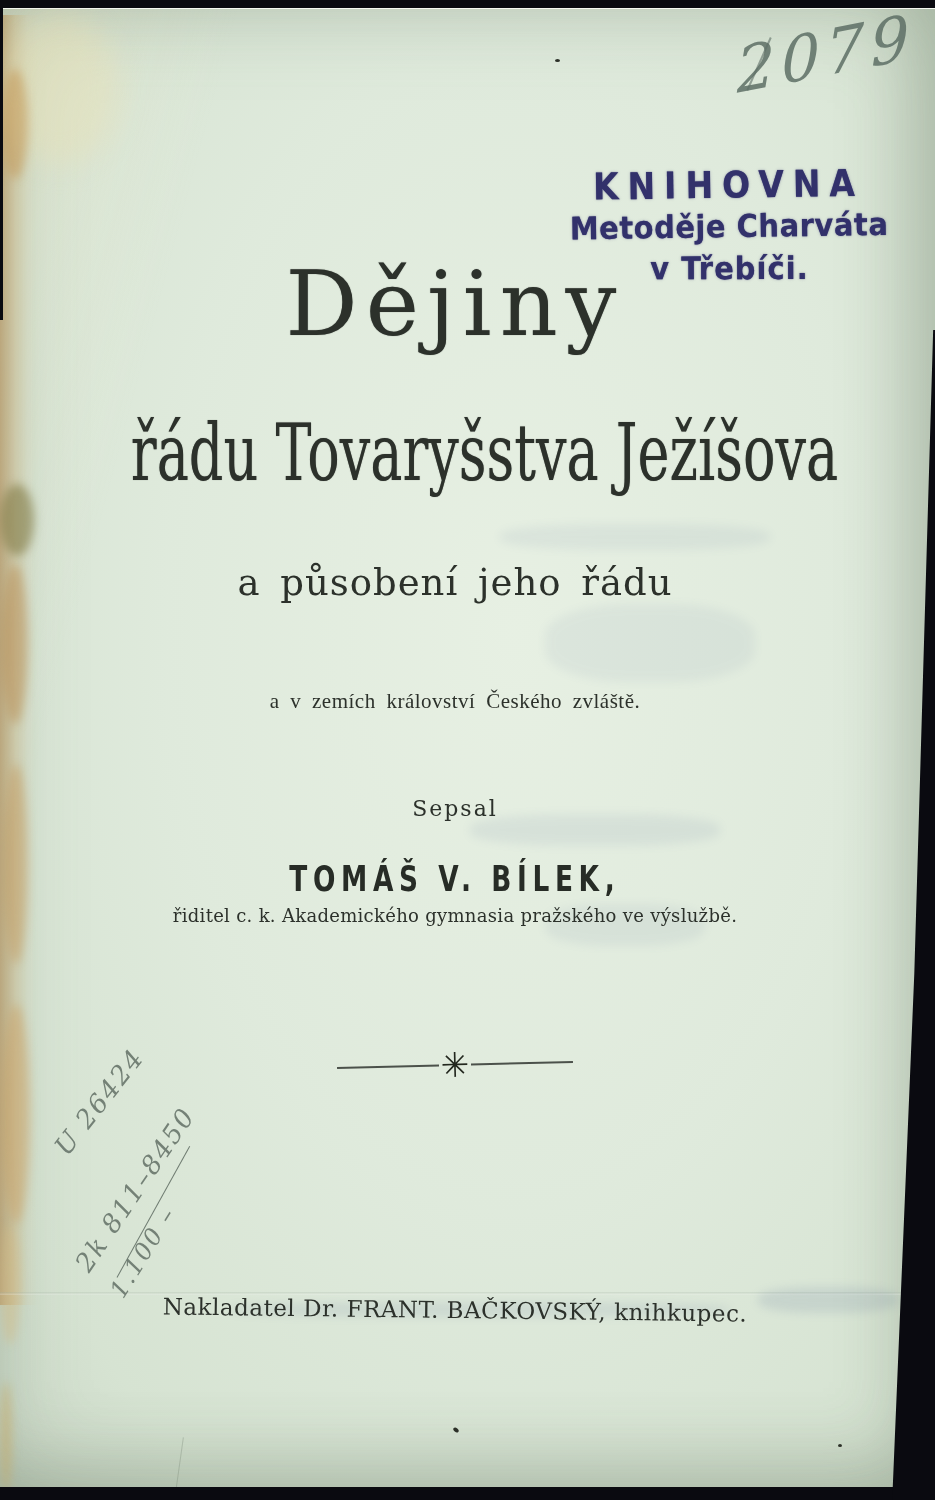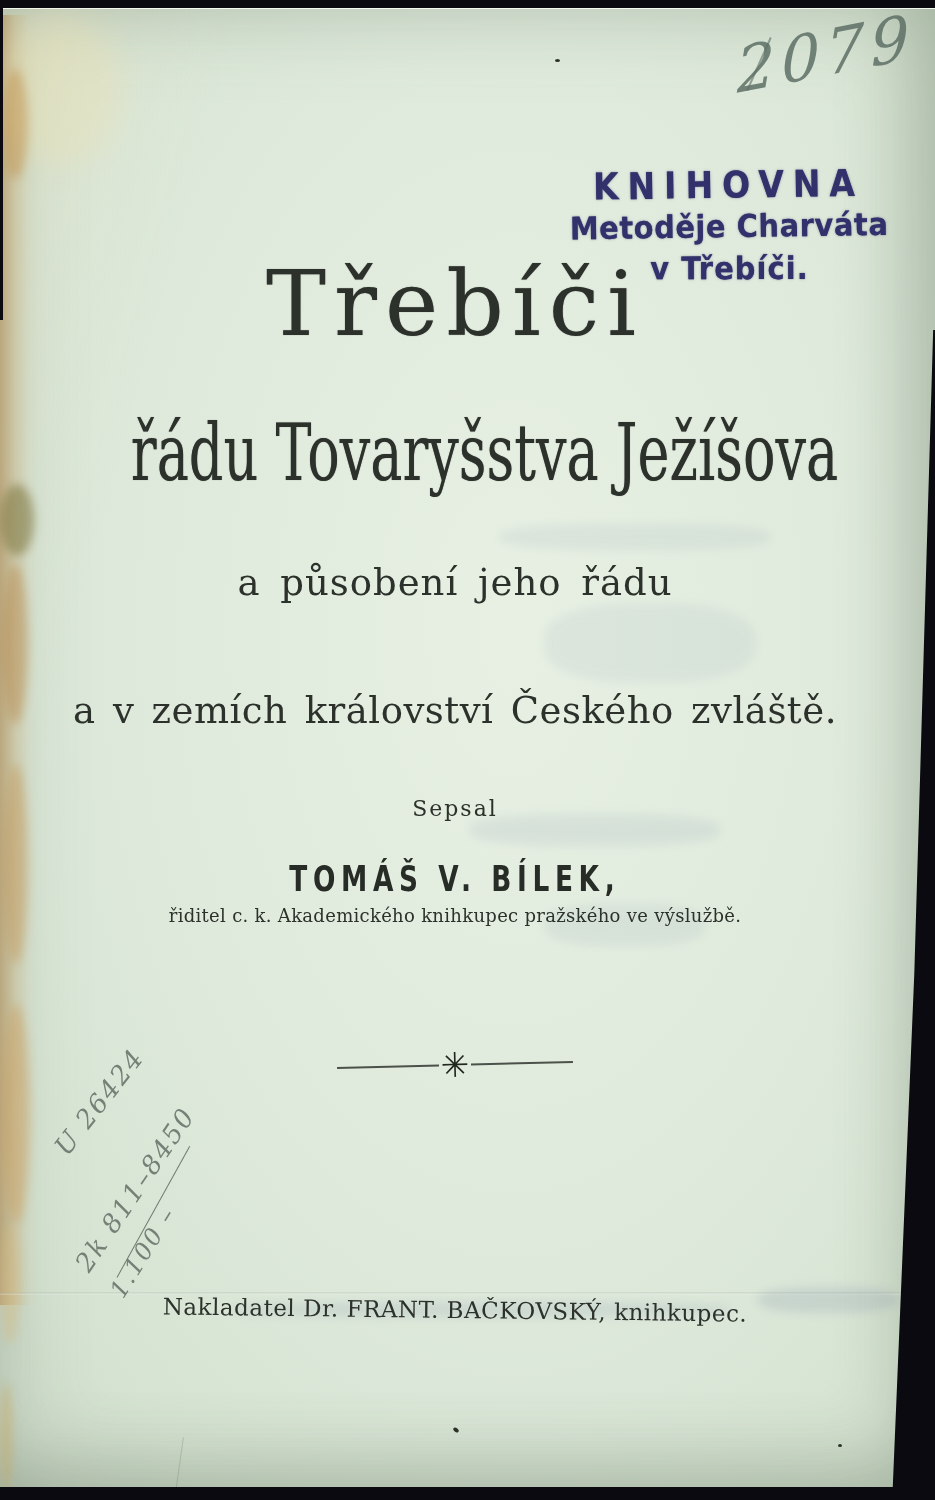--- a/index.html
+++ b/index.html
@@ -31,21 +31,21 @@
   .crease-h{position:absolute;left:0;right:0;top:1283px;height:3px;opacity:.6;
     background:linear-gradient(to bottom, rgba(140,158,140,0.38), rgba(255,255,255,0.42));}
   .crease-v{position:absolute;left:178px;top:1428px;width:1px;height:70px;background:rgba(120,135,118,0.35);transform:rotate(8deg);}
   .ghost{position:absolute;border-radius:40%;filter:blur(5px);background:rgba(88,108,148,1);}
   
   .tline{position:absolute;left:0;width:910px;text-align:center;color:#2c312b;white-space:nowrap;}
   .title-main{top:242px;font-size:90px;letter-spacing:8px;text-shadow:0 0 1px rgba(44,49,43,.6);}
   .title-sub{top:398px;font-size:74px;text-decoration:underline;}
   .title-sub .squeeze{display:inline-block;transform:scale(0.73,1.06);transform-origin:center top;text-shadow:0 0 1px rgba(44,49,43,.6);}
   .subtitle1{top:552px;font-size:37px;word-spacing:7px;letter-spacing:1px;}
-  .subtitle2{top:680px;font-size:37px;word-spacing:5px;letter-spacing:0.5px;}
+  .subtitle2{top:680px;font-size:21px;word-spacing:5px;letter-spacing:0.5px;font-family:Liberation Serif, serif;}
   .byline{top:787px;font-size:22px;letter-spacing:2px;}
   .author-name{top:849px;font-size:33px;font-family:"DejaVu Sans",sans-serif;font-weight:bold;letter-spacing:7px;color:#272c26;}
   .author-name .squeeze{display:inline-block;transform:scale(0.8,1.05);transform-origin:center top;}
   .author-role{top:896px;font-size:18px;letter-spacing:0.3px;}
   .imprint-place{top:1252px;font-size:28px;letter-spacing:2px;}
   .imprint-publisher{top:1288px;font-size:23px;letter-spacing:0.5px;transform:rotate(0.7deg);}
   
   .divider{position:absolute;left:337px;top:1034px;width:236px;height:44px;display:flex;align-items:center;transform:rotate(-1.5deg);}
   .divider .rule{flex:1;height:2px;background:rgba(38,43,37,0.8);}
   .divider .orn{font-size:34px;color:#23281f;line-height:1;padding:0 2px;}
@@ -97,32 +97,32 @@
 
     <div class="shelf-slash"></div>
     <div class="hand shelf">2079</div>
 
     <div class="stamp">
       <div class="s1">KNIHOVNA</div>
       <div class="s2">Metoděje Charváta</div>
       <div class="s3">v Třebíči.</div>
     </div>
 
-    <div class="tline title-main">Třebíči</div>
+    <div class="tline title-main">Dějiny</div>
     <div class="tline title-sub">
       <span class="squeeze">řádu Tovaryšstva Ježíšova</span>
     </div>
     <div class="tline subtitle1">a působení jeho řádu</div>
     <div class="tline subtitle2">a v zemích království Českého zvláště.</div>
 
     <div class="tline byline">Sepsal</div>
     <div class="tline author-name">
       <span class="squeeze">TOMÁŠ V. BÍLEK,</span>
     </div>
-    <div class="tline author-role">řiditel c. k. Akademického knihkupec pražského ve výslužbě.</div>
+    <div class="tline author-role">řiditel c. k. Akademického gymnasia pražského ve výslužbě.</div>
 
     <div class="divider">
       <div class="rule"></div>
       <div class="orn">✳</div>
       <div class="rule"></div>
     </div>
 
     <div class="hand pencil pn1">U 26424</div>
     <div class="hand pencil pn2">2k 811–8450</div>
     <div class="hand pencil pn3">1.100 –</div>

